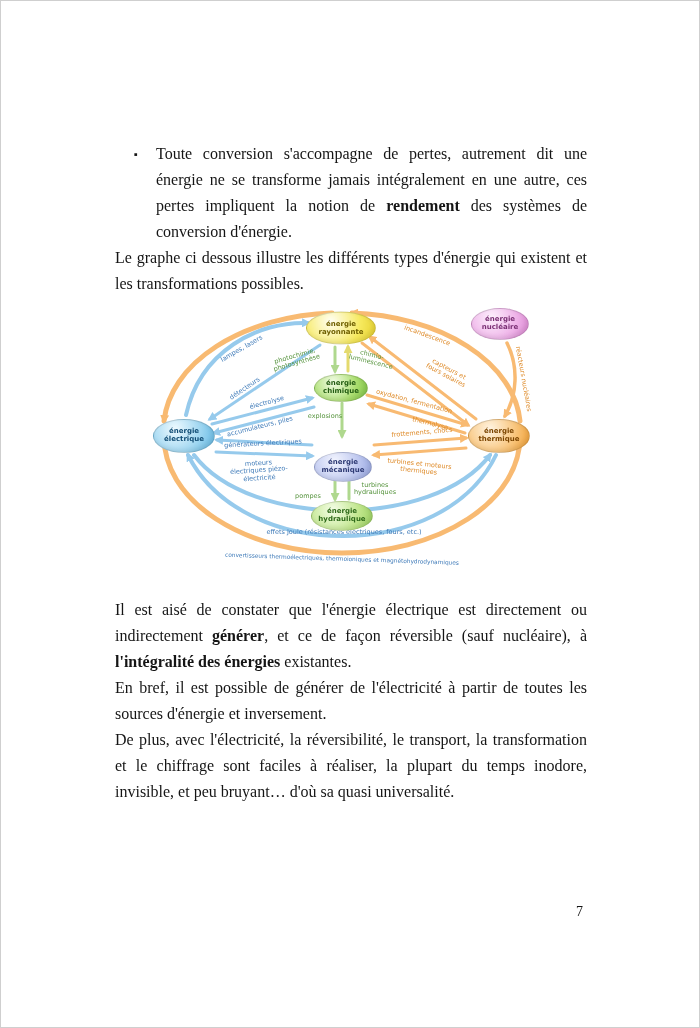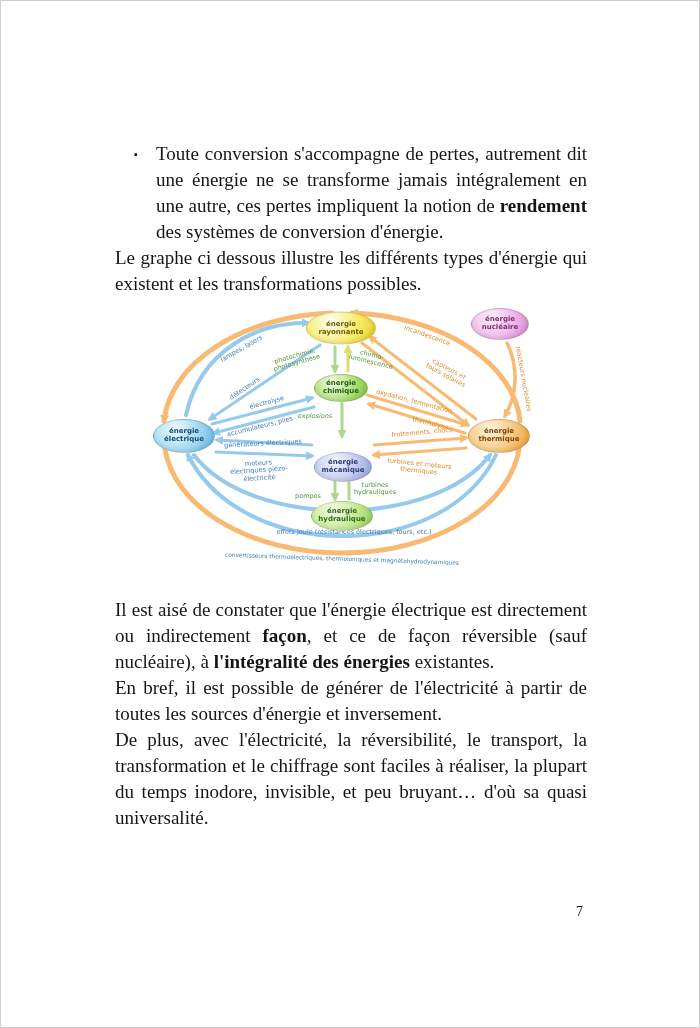--- a/index.html
+++ b/index.html
@@ -9,21 +9,21 @@
     width:700px;height:1028px;
     margin:0 auto;
     background:#fff;
     border:1px solid #cfcfcf;
     box-sizing:border-box;
     font-family:"Liberation Serif", serif;
     color:#151515;
     overflow:hidden;
   }
   .content{position:absolute;left:114px;top:140px;width:472px;}
-  .para{margin:0;font-size:19px;line-height:26px;text-align:justify;}
+  .para{margin:0;font-size:16px;line-height:26px;text-align:justify;}
   .bullet-item{display:flex;align-items:flex-start;}
   .bullet-marker{flex:0 0 41px;box-sizing:border-box;padding-left:19px;font-size:11px;line-height:26px;}
   .bullet-text{flex:1;}
   .heading{
     margin:26px 0 2px 0;
     font-size:15.5px;line-height:26px;
     font-weight:bold;font-style:italic;
     text-decoration:underline;
   }
   
@@ -118,31 +118,31 @@
       </svg>
 
       <span class="elab c-blue" style="left:96px;top:46px;transform:translate(-50%,-50%) rotate(-30deg);">lampes, lasers</span>
       <span class="elab c-green wrap" style="left:150px;top:57px;width:50px;transform:translate(-50%,-50%) rotate(-16deg);">photochimie, photosynthèse</span>
       <span class="elab c-green wrap" style="left:225px;top:56px;width:44px;transform:translate(-50%,-50%) rotate(14deg);">chimio-luminescence</span>
       <span class="elab c-orange" style="left:281px;top:33px;transform:translate(-50%,-50%) rotate(20deg);">incandescence</span>
       <span class="elab c-orange wrap" style="left:301px;top:70px;width:54px;transform:translate(-50%,-50%) rotate(28deg);">capteurs et fours solaires</span>
       <span class="elab c-blue" style="left:99px;top:86px;transform:translate(-50%,-50%) rotate(-34deg);">détecteurs</span>
       <span class="elab c-blue" style="left:121px;top:100px;transform:translate(-50%,-50%) rotate(-15deg);">électrolyse</span>
       <span class="elab c-blue" style="left:114px;top:124px;transform:translate(-50%,-50%) rotate(-14deg);">accumulateurs, piles</span>
-      <span class="elab c-green" style="left:169px;top:114px;transform:translate(-50%,-50%);font-style:italic;">explosions</span>
+      <span class="elab c-green" style="left:179px;top:114px;transform:translate(-50%,-50%);">explosions</span>
       <span class="elab c-orange" style="left:268px;top:99px;transform:translate(-50%,-50%) rotate(15deg);">oxydation, fermentation</span>
       <span class="elab c-orange" style="left:284px;top:121px;transform:translate(-50%,-50%) rotate(14deg);">thermolyse</span>
       <span class="elab c-blue" style="left:117px;top:141px;transform:translate(-50%,-50%) rotate(-3deg);">générateurs électriques</span>
       <span class="elab c-blue wrap" style="left:113px;top:168px;width:64px;transform:translate(-50%,-50%) rotate(-4deg);">moteurs électriques piézo-électricité</span>
       <span class="elab c-orange" style="left:276px;top:130px;transform:translate(-50%,-50%) rotate(-5deg);">frottements, chocs</span>
       <span class="elab c-orange wrap" style="left:273px;top:165px;width:66px;transform:translate(-50%,-50%) rotate(6deg);">turbines et moteurs thermiques</span>
       <span class="elab c-green" style="left:162px;top:194px;transform:translate(-50%,-50%);">pompes</span>
       <span class="elab c-green wrap" style="left:229px;top:186px;width:46px;transform:translate(-50%,-50%);">turbines hydrauliques</span>
       <span class="elab c-orange" style="left:377px;top:76px;transform:translate(-50%,-50%) rotate(80deg);">réacteurs nucléaires</span>
-      <span class="elab c-blue" style="left:208px;top:230px;transform:translate(-50%,-50%);">effets Joule (résistances électriques, fours, etc.)</span>
+      <span class="elab c-blue" style="left:198px;top:230px;transform:translate(-50%,-50%);">effets Joule (résistances électriques, fours, etc.)</span>
       <span class="elab c-blue tiny" style="left:196px;top:256px;transform:translate(-50%,-50%) rotate(2deg);">convertisseurs thermoélectriques, thermoioniques et magnétohydrodynamiques</span>
 
       <div class="node n-ray" style="left:195px;top:25px;">
           <span>énergie rayonnante</span>
         </div>
       <div class="node n-nuc" style="left:354px;top:21px;">
           <span>énergie nucléaire</span>
         </div>
       <div class="node n-chi" style="left:195px;top:85px;">
           <span>énergie chimique</span>
@@ -154,21 +154,21 @@
           <span>énergie thermique</span>
         </div>
       <div class="node n-mec" style="left:197px;top:141px;margin-top:23px;">
           <span>énergie mécanique</span>
         </div>
       <div class="node n-hyd" style="left:196px;top:213px;">
           <span>énergie hydraulique</span>
         </div>
     </div>
 
-    <p class="para"><span>Il est aisé de constater que l'énergie électrique est directement ou indirectement </span><b>façon</b><span>, et ce de façon réversible (sauf nucléaire),  à </span><b>l'intégralité des énergies</b><span> existantes.</span></p>
+    <p class="para"><span>Il est aisé de constater que l'énergie électrique est directement ou indirectement </span><b>générer</b><span>, et ce de façon réversible (sauf nucléaire),  à </span><b>l'intégralité des énergies</b><span> existantes.</span></p>
 
     <p class="para">En bref, il est possible de générer de l'électricité à partir de toutes les sources d'énergie et inversement.</p>
 
     <p class="para">De plus, avec l'électricité, la réversibilité, le transport, la transformation et le chiffrage sont faciles à réaliser, la plupart du temps inodore, invisible, et peu bruyant… d'où sa quasi universalité.</p>
 
   </div>
 
   <div class="page-number">7</div>
 </div>
 

